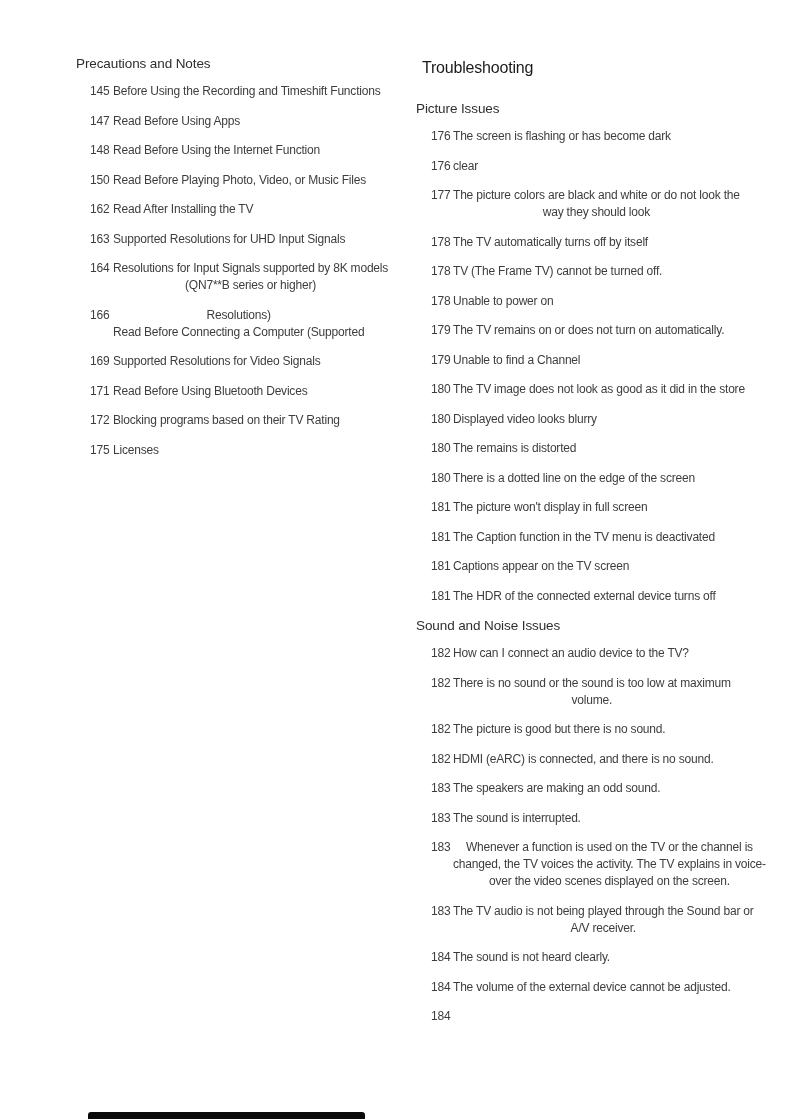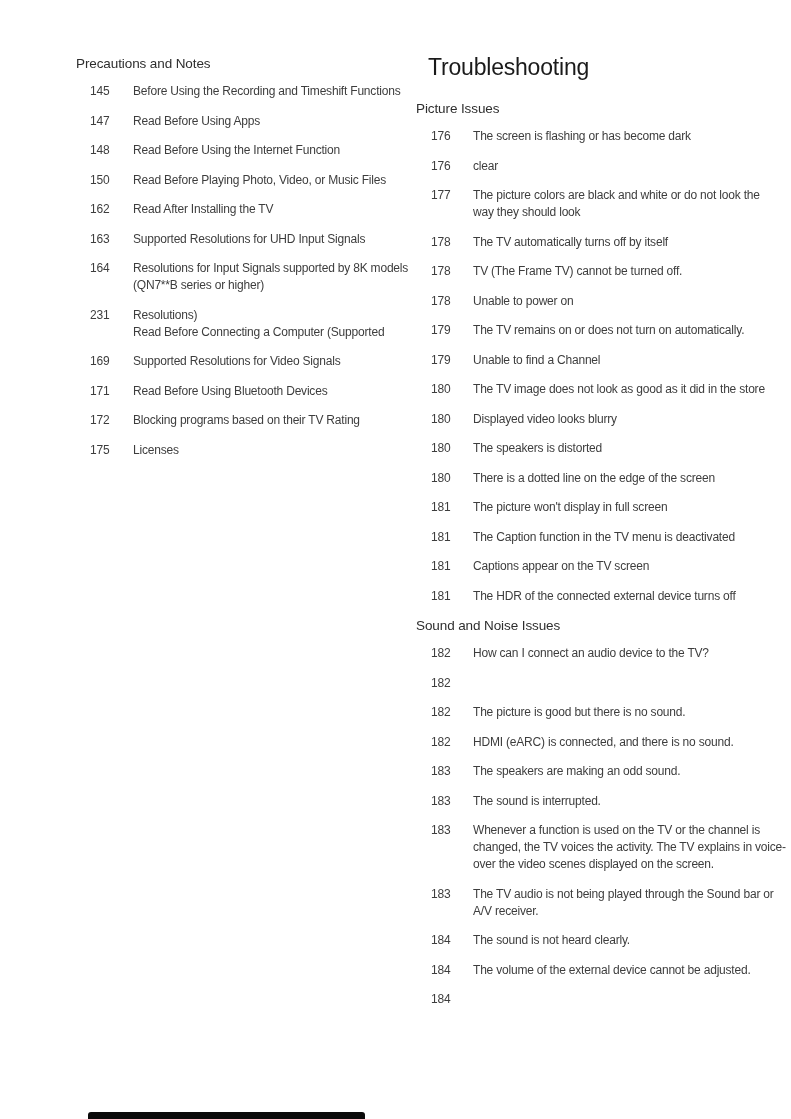--- a/index.html
+++ b/index.html
@@ -7,46 +7,45 @@
     width: 791px; height: 1119px;
     position: relative; overflow: hidden;
     background: var(--background, #ffffff);
     font-family: "Liberation Sans", "DejaVu Sans", sans-serif;
   }
   .col { position: absolute; top: 55px; }
   .col-left  { left: 57px;  width: 350px; margin-left: 19px; }
   .col-right { left: 416px; width: 372px; }
 
   .chapter-heading {
-    font-size: 23px; line-height: 25px; font-weight: 500;
+    font-size: 16px; line-height: 25px; font-weight: 500;
     letter-spacing: -0.2px;
     color: var(--chapter-text, #1a1a1a);
-    margin: 0 0 20px 12px;
+    margin: 0 0 20px 6px;
   }
   .section-heading {
     font-size: 13.5px; line-height: 18px; font-weight: 400;
     letter-spacing: -0.1px;
     color: var(--heading-text, #2e2e2e);
     margin: 0 0 10px 0;
   }
   .section + .section { margin-top: 1px; }
 
   .entry {
     display: flex;
     margin: 0 0 12.5px 14px;
     font-size: 12px; line-height: 17px;
     letter-spacing: -0.2px;
     color: var(--body-text, #3d3d3d);
-    gap: 20px;
   }
   .col-right .entry { margin-left: 15px; }
   .num { flex: none; width: 23px; }
   .col-right .num { width: 22px; }
   .title { flex: none; }
-  .line { white-space: nowrap; }
+  .line { white-space: nowrap; text-align: center; }
 
   .bottom-bar {
     position: absolute; left: 88px; bottom: 0;
     width: 277px; height: 7px;
     border-radius: 3px 3px 0 0;
     background: var(--bottom-bar, #0a0a0a);
   }
 </style>
 </head>
 <body>
@@ -101,21 +100,21 @@
   <div class="entry">
     <span class="num">164</span>
     <span class="title">
             <div class="line">Resolutions for Input Signals supported by 8K models</div>
             <div class="line">(QN7**B series or higher)</div>
           </span>
   </div>
 
 
   <div class="entry">
-    <span class="num">231</span>
+    <span class="num">166</span>
     <span class="title">
             <div class="line">Resolutions)</div>
             <div class="line">Read Before Connecting a Computer (Supported</div>
           </span>
   </div>
 
   <div class="entry">
     <span class="num">169</span>
     <span class="title">
             <div class="line">Supported Resolutions for Video Signals</div>
@@ -218,21 +217,21 @@
   <div class="entry">
     <span class="num">180</span>
     <span class="title">
                 <div class="line">Displayed video looks blurry</div>
               </span>
   </div>
 
   <div class="entry">
     <span class="num">180</span>
     <span class="title">
-                <div class="line">The speakers is distorted</div>
+                <div class="line">The remains is distorted</div>
               </span>
   </div>
 
   <div class="entry">
     <span class="num">180</span>
     <span class="title">
                 <div class="line">There is a dotted line on the edge of the screen</div>
               </span>
   </div>
 
@@ -271,20 +270,24 @@
     <div class="entries">
   <div class="entry">
     <span class="num">182</span>
     <span class="title">
                 <div class="line">How can I connect an audio device to the TV?</div>
               </span>
   </div>
 
   <div class="entry">
     <span class="num">182</span>
+    <span class="title">
+                <div class="line">There is no sound or the sound is too low at maximum</div>
+                <div class="line">volume.</div>
+              </span>
   </div>
 
   <div class="entry">
     <span class="num">182</span>
     <span class="title">
                 <div class="line">The picture is good but there is no sound.</div>
               </span>
   </div>
 
   <div class="entry">

